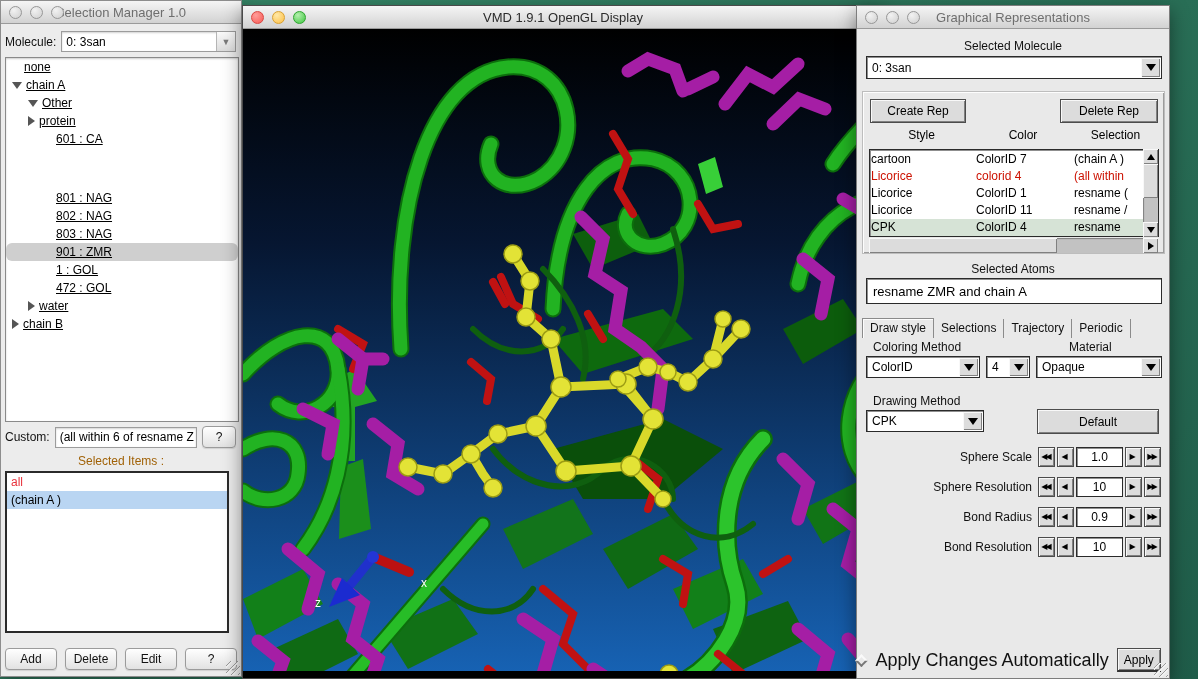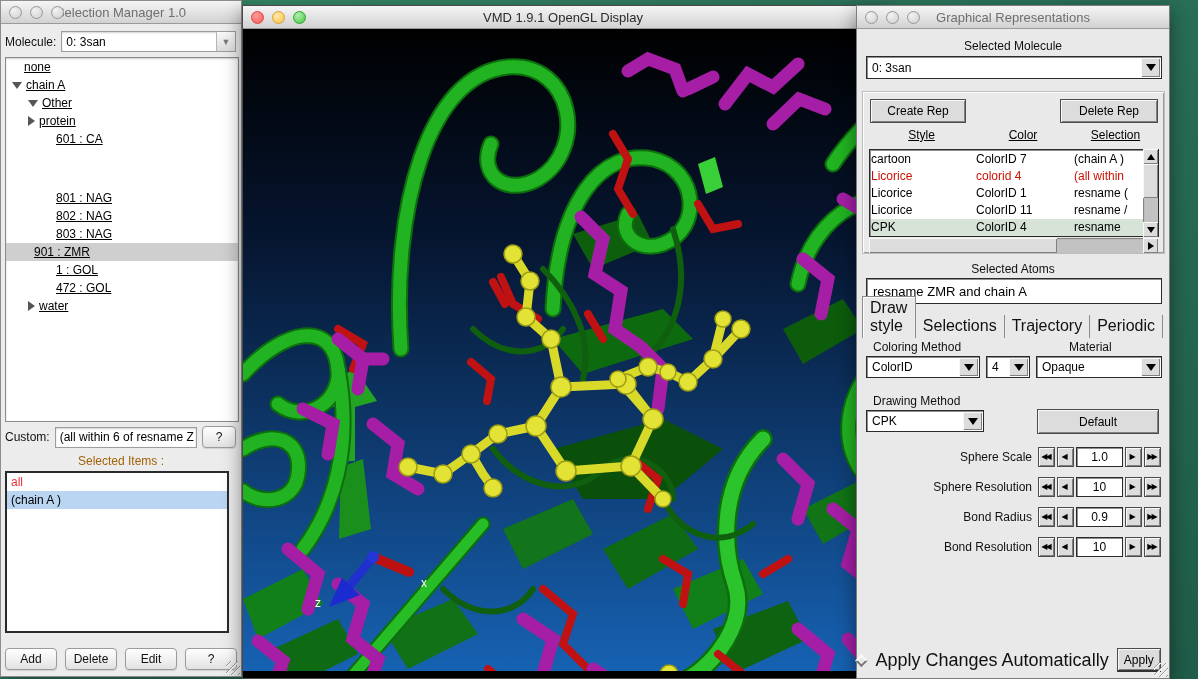--- a/index.html
+++ b/index.html
@@ -76,38 +76,38 @@
   .combo .val { flex:1; padding:0 5px; font-size:12px; white-space:nowrap; overflow:hidden; }
   .combo .drop { width:19px; align-self:stretch; margin:1px; background:#dcdcdc;
                  box-shadow:inset 1px 1px 0 #f8f8f8, inset -1px -1px 0 #808080;
                  display:flex; align-items:center; justify-content:center; }
   .combo .drop i { width:0; height:0; border-left:5px solid transparent; border-right:5px solid transparent;
                    border-top:7px solid #000; }
   #rep-frame { position:absolute; left:5px; top:85px; width:303px; height:163px;
                border:1px solid #bdbdbd; box-shadow:inset 1px 1px 0 #fdfdfd, inset -1px -1px 0 #9c9c9c; }
   #rep-table { position:absolute; left:6px; top:57px; width:290px; height:88px; }
   .rep-grid { display:grid; grid-template-columns:105px 98px 1fr; }
-  #rep-headers { position:absolute; left:6px; top:36px; width:290px;text-decoration:underline; }
+  #rep-headers { position:absolute; left:6px; top:36px; width:290px; }
   #rep-headers span { text-align:center; font-size:12px; }
   .rep-row { height:17px; line-height:17px; font-size:12px; white-space:nowrap; overflow:hidden; }
   .rep-row.selected { background:var(--rep-sel); }
   .rep-row.red { color:#cc1100; }
   .rep-row span { overflow:hidden; white-space:nowrap; }
   .sb { background:#c2c2c2; box-shadow:inset 1px 1px 1px rgba(0,0,0,.35); position:absolute; }
   .sb .thumb { position:absolute; background:#dcdcdc;
                box-shadow:inset 1px 1px 0 #f8f8f8, inset -1px -1px 0 #808080; }
   .sb .arr { position:absolute; width:15px; height:15px; background:#dcdcdc;
              box-shadow:inset 1px 1px 0 #f8f8f8, inset -1px -1px 0 #808080;
              display:flex; align-items:center; justify-content:center; }
   .arr i { width:0; height:0; }
   .arr.up i    { border-left:4px solid transparent; border-right:4px solid transparent; border-bottom:6px solid #000; }
   .arr.down i  { border-left:4px solid transparent; border-right:4px solid transparent; border-top:6px solid #000; }
   .arr.rightA i{ border-top:4px solid transparent; border-bottom:4px solid transparent; border-left:6px solid #000; }
   #tabs { position:absolute; left:5px; top:310px; right:6px; display:flex; align-items:flex-end; height:22px; }
-  .tab { padding:2px 7px 3px; font-size:16px; border-right:1px solid #8b8b8b; color:#111; }
+  .tab { padding:2px 7px 3px; font-size:12px; border-right:1px solid #8b8b8b; color:#111; }
   .tab.active { background:#e9e9e9; border:1px solid #8b8b8b; border-bottom:none;
                 box-shadow:inset 1px 1px 0 #fdfdfd; }
   .spin-row { position:absolute; right:8px; display:flex; align-items:center; gap:2px; height:21px; }
   .spin-row .lbl { margin-right:4px; }
   .spin-btn { width:17px; height:20px; font-size:8px; letter-spacing:-2px; padding-right:2px; }
   .spin-val { width:47px; height:20px; text-align:center; font-size:12px; line-height:18px; }
   #apply-row { position:absolute; left:0; right:8px; bottom:6px; display:flex; align-items:center; justify-content:flex-end; gap:8px; }
   .diamond { width:9px; height:9px; transform:rotate(45deg); background:#e9e9e9;
              border-top:2px solid #fafafa; border-left:2px solid #fafafa;
              border-right:2px solid #777; border-bottom:2px solid #777; margin-right:2px; }
@@ -160,35 +160,39 @@
         <span>801 : NAG</span>
       </div>
       <div class="tree-row" style="padding-left: 38px;">
         <span style="width: 12px; display: inline-block;"></span>
         <span>802 : NAG</span>
       </div>
       <div class="tree-row" style="padding-left: 38px;">
         <span style="width: 12px; display: inline-block;"></span>
         <span>803 : NAG</span>
       </div>
-      <div class="tree-row selected" style="padding-left: 16px;">
+      <div class="tree-row selected" style="padding-left: 38px; border-radius: 6px;">
         <span style="width: 12px; display: inline-block;"></span>
         <span>901 : ZMR</span>
       </div>
       <div class="tree-row" style="padding-left: 38px;">
         <span style="width: 12px; display: inline-block;"></span>
         <span>1 : GOL</span>
       </div>
       <div class="tree-row" style="padding-left: 38px;">
         <span style="width: 12px; display: inline-block;"></span>
         <span>472 : GOL</span>
       </div>
       <div class="tree-row" style="padding-left: 22px;">
         <span class="tri right"></span>
         <span>water</span>
+      </div>
+      <div class="tree-row" style="padding-left: 6px;">
+        <span class="tri right"></span>
+        <span>chain B</span>
       </div>
     </div>
 
   <div id="custom-row">
     <span class="tk-label">Custom:</span>
     <div class="aqua-field" style="flex:1; overflow:hidden;">
       <span style="white-space:nowrap;">(all within 6 of resname Z</span>
     </div>
     <button class="aqua-btn" style="width:34px;height:22px;">?</button>
   </div>

